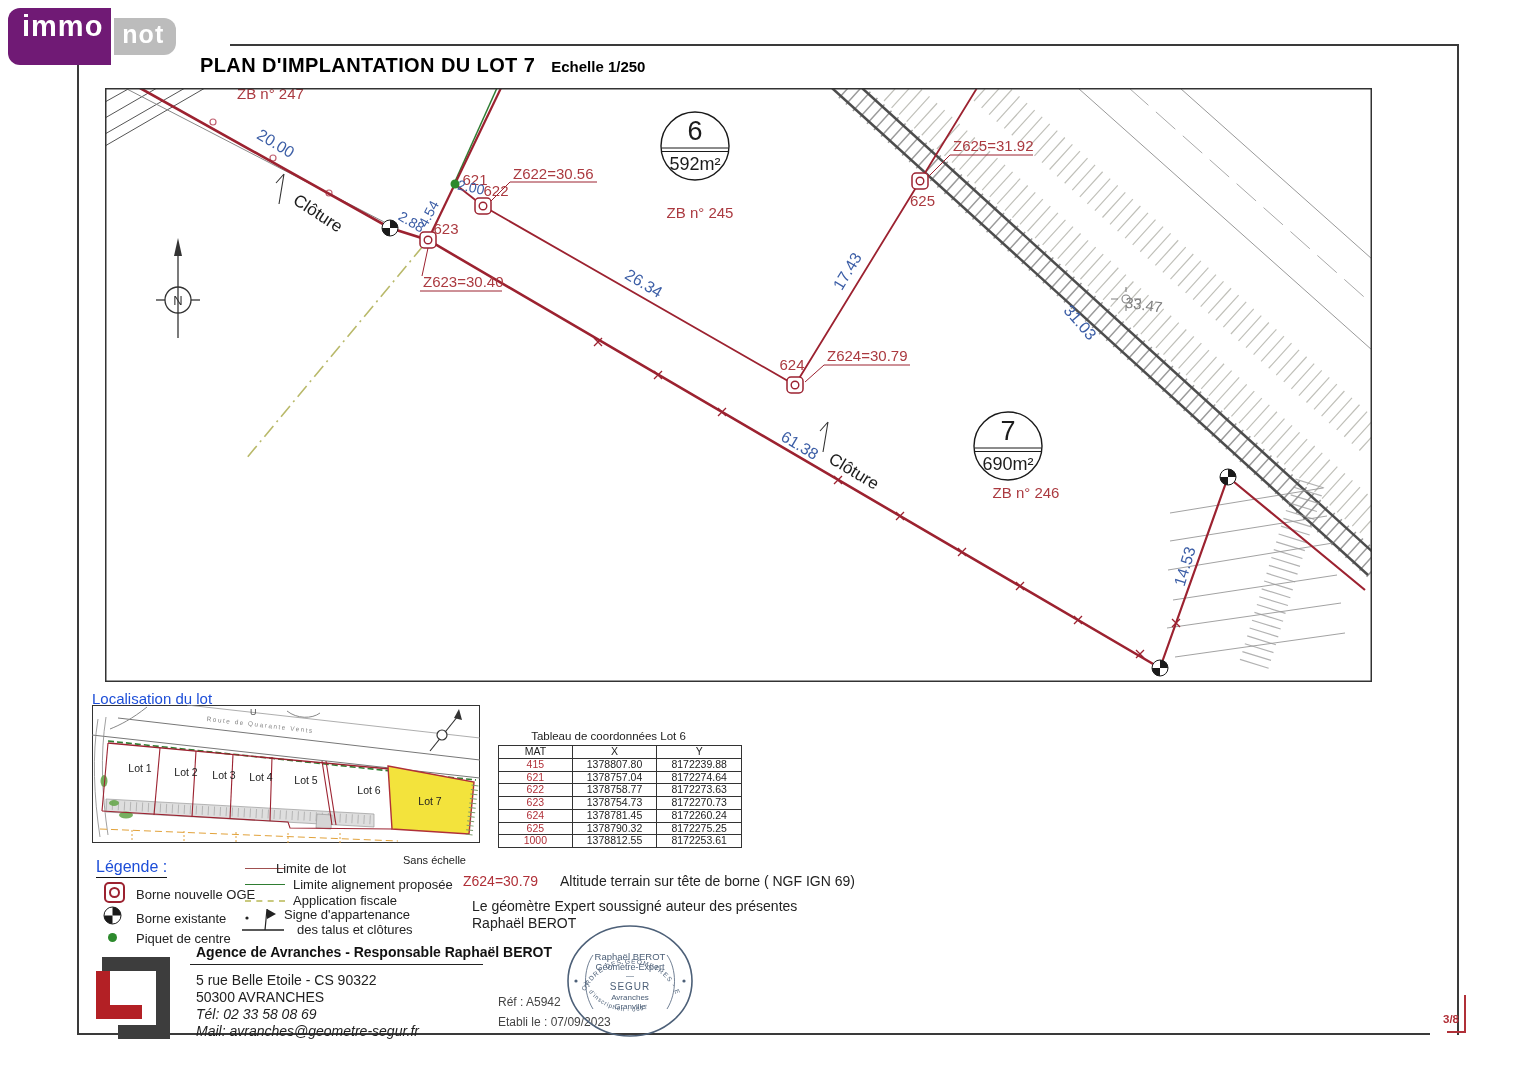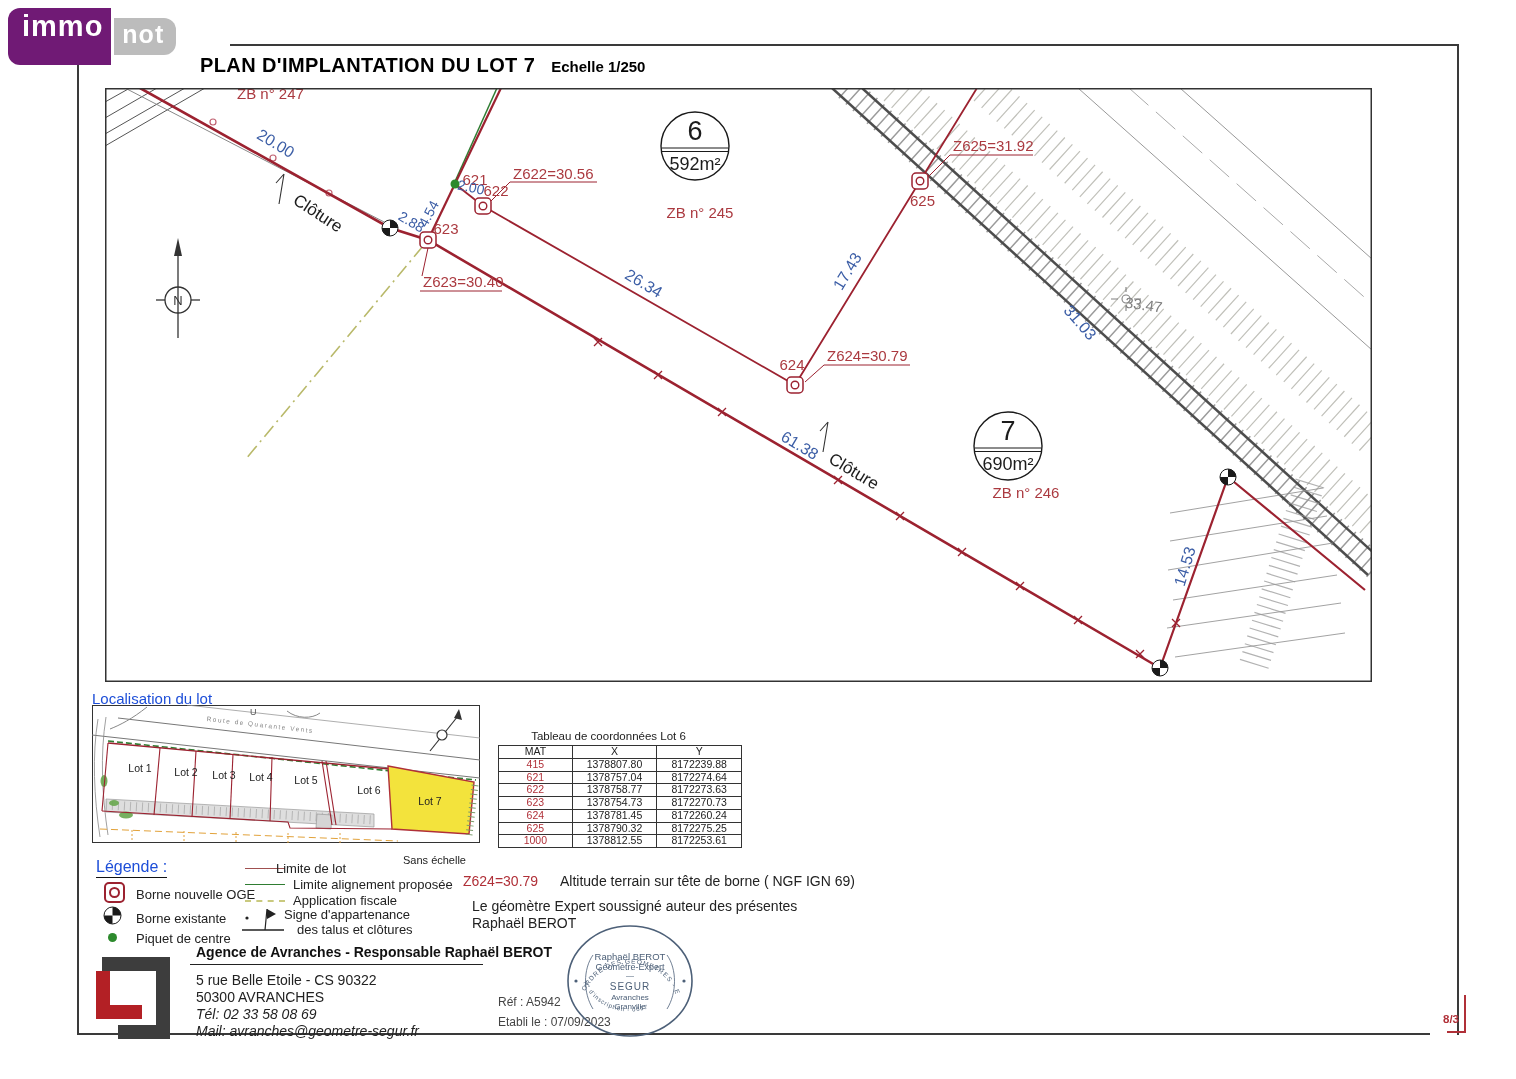--- a/index.html
+++ b/index.html
@@ -422,17 +422,17 @@
     <circle cx="13" cy="58" r="1.6" fill="#4d6078"></circle>
       <circle cx="121" cy="58" r="1.6" fill="#4d6078"></circle>
     <text x="67" y="37" text-anchor="middle" font-size="9.5" fill="#4d6078">Raphaël BEROT</text>
     <text x="67" y="47" text-anchor="middle" font-size="9" fill="#4d6078">Géomètre-Expert</text>
     <text x="67" y="55" text-anchor="middle" font-size="8" fill="#4d6078">—</text>
     <text x="67" y="67" text-anchor="middle" font-size="10" letter-spacing="1" fill="#4d6078">SEGUR</text>
     <text x="67" y="77" text-anchor="middle" font-size="8" fill="#4d6078">Avranches</text>
     <text x="67" y="86" text-anchor="middle" font-size="8" fill="#4d6078">Granville</text>
   </svg>
 
-  <div id="page-num">8/3</div>
+  <div id="page-num">3/8</div>
   <div class="abs" style="left:1464px;top:995px;height:38px;border-left:2px solid #b03038;"></div>
   <div class="abs" style="left:1447px;top:1031px;width:19px;border-top:2px solid #b03038;"></div>
 
 </div>
 
 </body></html>

